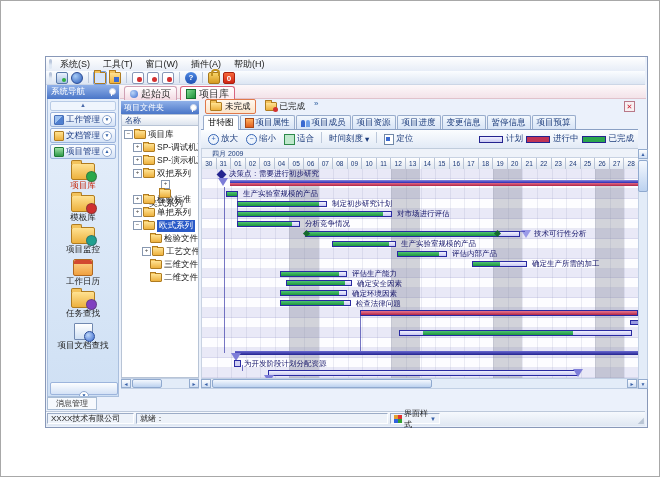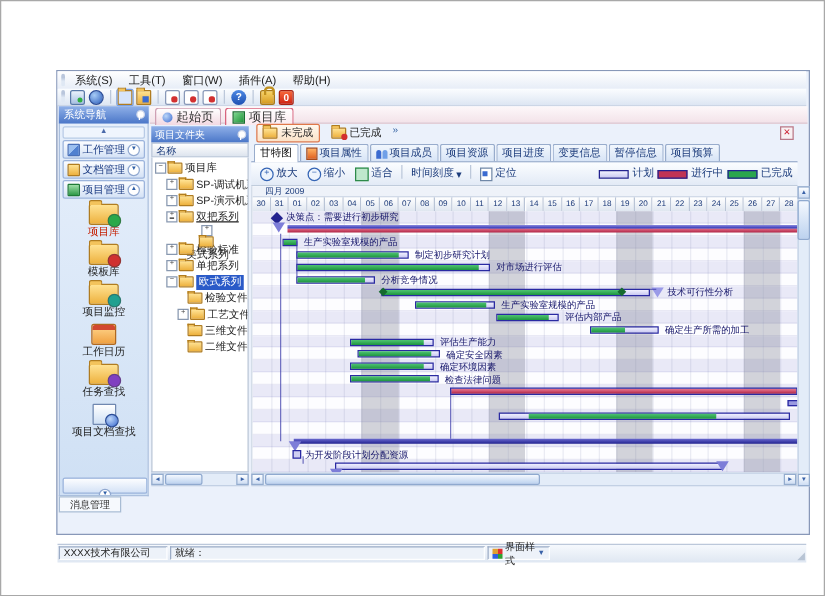--- a/index.html
+++ b/index.html
@@ -157,21 +157,21 @@
   .glabel{position:absolute;font-size:7.5px;color:#15156a;white-space:nowrap;line-height:8px;}
   .sq-icon{position:absolute;width:7px;height:7px;border:1px solid #2a2aa2;background:#cfcff2;box-sizing:border-box;}
   .frag{position:absolute;height:5px;border:1px solid #2a2aa2;background:#9a9ae0;box-sizing:border-box;}
   .conn{position:absolute;background:rgba(60,60,170,.7);}
   
   .sb-track{position:absolute;background:#e3ecf8;border:1px solid #c2d0e4;box-sizing:border-box;}
   .sb-btn{position:absolute;background:linear-gradient(180deg,#fdfeff,#cfdef4);border:1px solid #94acce;
     color:#3a62a8;font-size:5px;line-height:8px;text-align:center;box-sizing:border-box;}
   .sb-thumb{position:absolute;background:linear-gradient(180deg,#f4f8fe,#bcd2ef);border:1px solid #8fa9cf;border-radius:2px;box-sizing:border-box;}
   
-  .status-bar{left:45px;top:434px;width:599px;height:14px;background:linear-gradient(180deg,#f6f9fd,#dfe7f2);border-top:1px solid #bcc8da;}
+  .status-bar{left:45px;top:410px;width:599px;height:14px;background:linear-gradient(180deg,#f6f9fd,#dfe7f2);border-top:1px solid #bcc8da;}
   .sb-cell{position:absolute;top:1px;height:11px;border:1px solid;border-color:#9cacc6 #fdfeff #fdfeff #9cacc6;
     font-size:8px;color:#222;display:flex;align-items:center;padding:0 3px;box-sizing:border-box;background:#edf2f9;}
   .style-ico{width:8px;height:8px;background:conic-gradient(#e03030 0 25%,#30a030 0 50%,#3060e0 0 75%,#e0a030 0);flex:none;margin-right:2px;}
   .grip2{position:absolute;right:1px;bottom:1px;font-size:8px;color:#b8c4d4;}
 </style>
 </head>
 <body>
 
 <div class="canvas">
   <div class="abs app-window"></div>
@@ -296,21 +296,21 @@
       <div class="tnode" style="padding-left: 11px;">
         <span class="texp">+</span>
         <span class="tfold"></span>
         <span>SP-调试机系</span>
       </div>
       <div class="tnode" style="padding-left: 11px;">
         <span class="texp">+</span>
         <span class="tfold"></span>
         <span>SP-演示机系</span>
       </div>
-      <div class="tnode" style="padding-left: 11px; text-decoration: underline;">
+      <div class="tnode" style="padding-left: 11px;">
         <span class="texp">+</span>
         <span class="tfold"></span>
         <span>双把系列</span>
       </div>
       <div class="tnode" style="padding-left: 12px; flex-direction: column;">
         <span class="texp">+</span>
         <span class="tfold"></span>
         <span>美式系列</span>
       </div>
       <div class="tnode" style="padding-left: 11px;">

